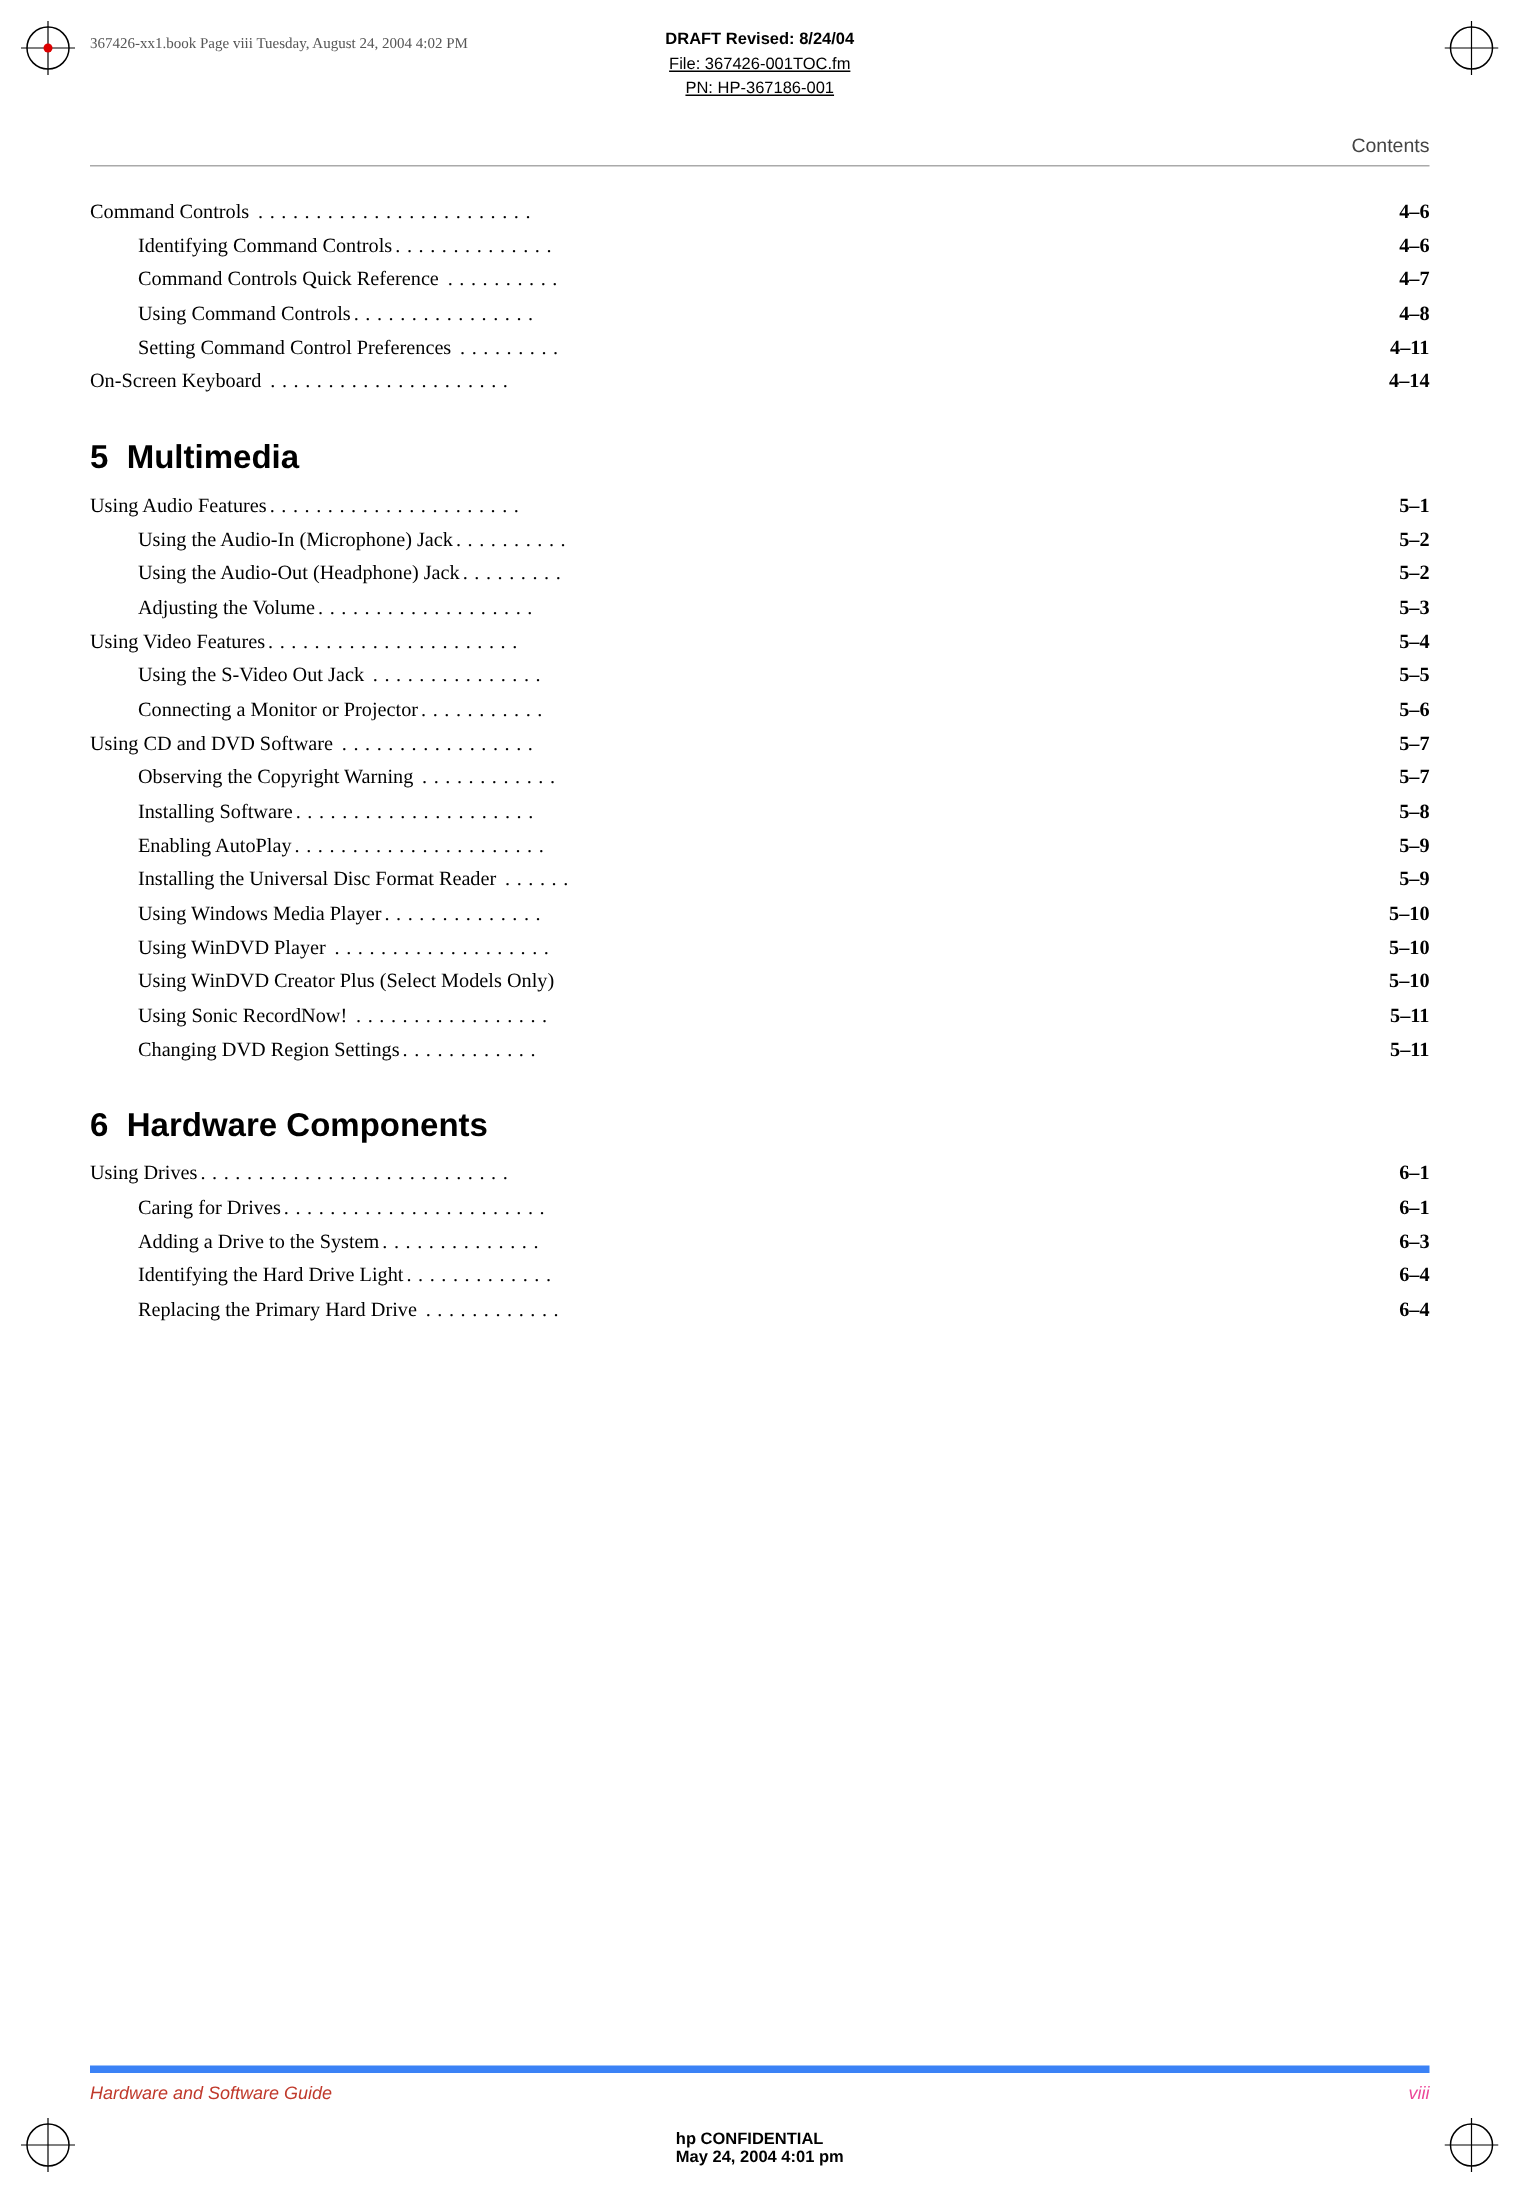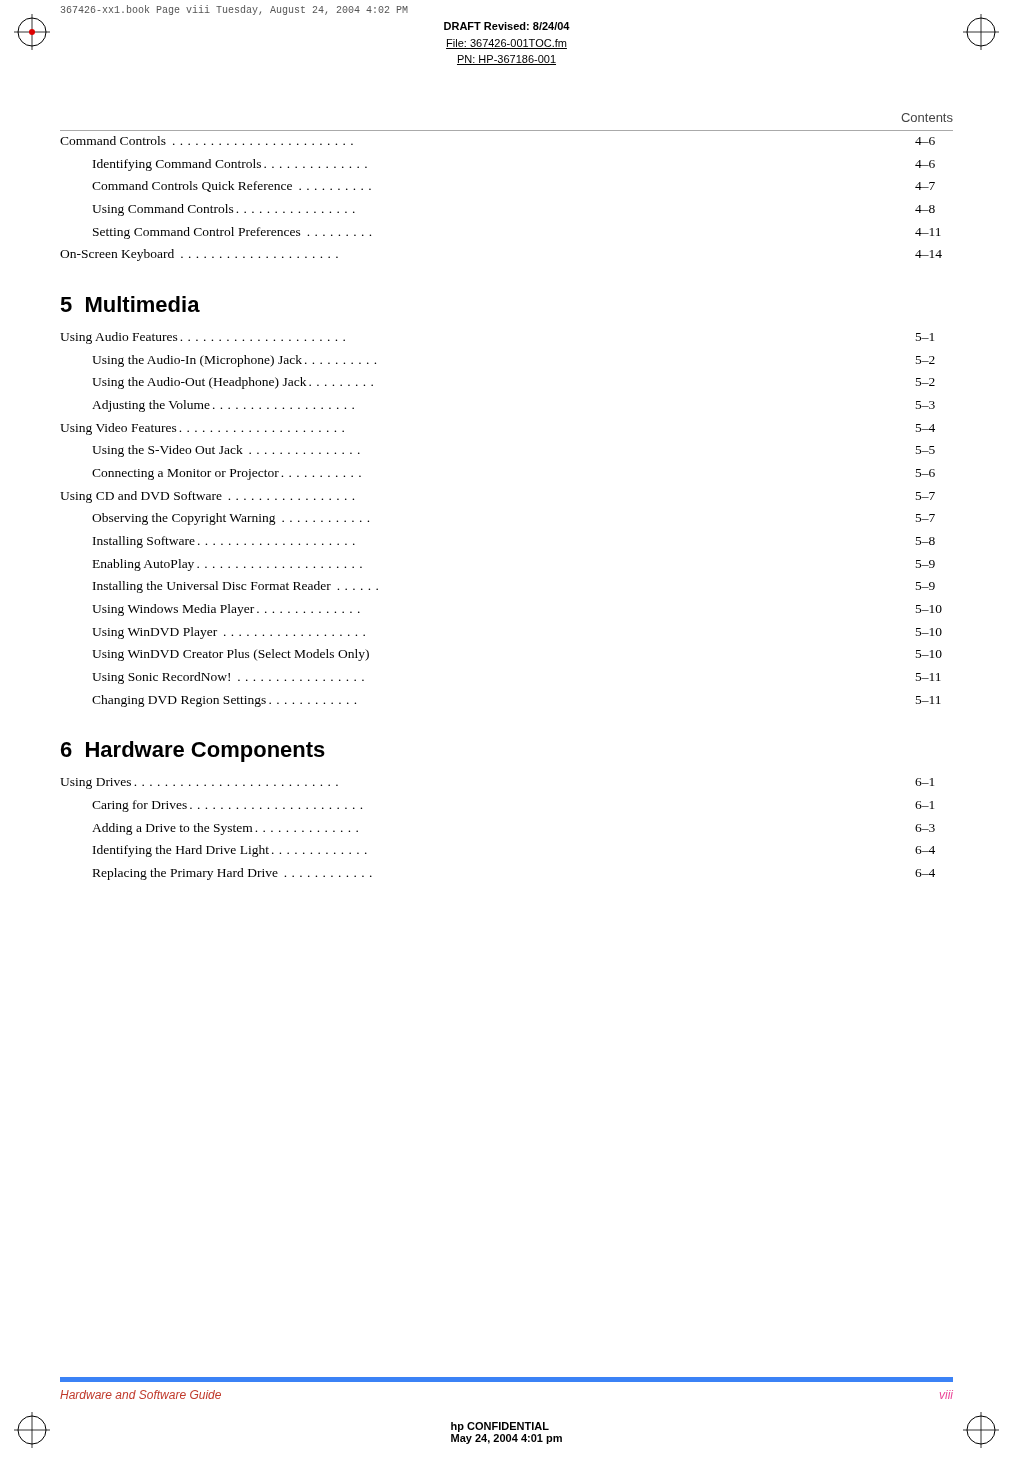--- a/index.html
+++ b/index.html
@@ -49,25 +49,25 @@
       font-weight: bold;
     }
     .top-header .file-line {
       font-weight: normal;
       text-decoration: underline;
     }
 
     
     .page-file-label {
       position: absolute;
-      top: 5px;
+      top: 24px;
       left: 60px;
       font-size: 10px;
       color: #555;
-      font-family: Liberation Mono, monospace;
+      font-family: Liberation Serif, serif;
     }
 
     
     .footer-line {
       position: absolute;
       bottom: 60px;
       left: 60px;
       right: 60px;
       border-top: 5px solid #3b82f6;
       padding-top: 6px;
@@ -115,20 +115,22 @@
       flex: 1;
       border-bottom: none;
       overflow: hidden;
       margin: 0 2px;
       color: #000;
       letter-spacing: 0.5px;
     }
     .toc-line .pg {
       white-space: nowrap;
       min-width: 38px;
+      text-align: right;
+      font-weight: bold;
     }
 
     .ind0 { padding-left: 0px; }
     .ind1 { padding-left: 32px; }
 
     .ch-head {
       font-size: 22px;
       font-weight: bold;
       font-family: Arial, Helvetica, sans-serif;
       margin-top: 26px;
@@ -171,21 +173,21 @@
   </div>
 
   <div class="page-file-label">367426-xx1.book  Page viii  Tuesday, August 24, 2004  4:02 PM</div>
 
   <div class="top-header">
     <div>DRAFT Revised: 8/24/04</div>
     <div class="file-line">File: 367426-001TOC.fm</div>
     <div class="file-line">PN: HP-367186-001</div>
   </div>
 
-  <div style="position:absolute; top:108px; left:60px; right:60px; border-bottom:1px solid #aaa; padding-bottom:4px; text-align:right;">
+  <div style="position:absolute; top:88px; left:60px; right:60px; border-bottom:1px solid #aaa; padding-bottom:4px; text-align:right;">
     <span style="font-size:13px; font-family:Arial,Helvetica,sans-serif; color:#444;">Contents</span>
   </div>
 
   <div class="toc-container">
 
     <div>
       <div class="toc-line ind0">
         <span class="tl">Command Controls</span>
         <span class="dots">&nbsp;. . . . . . . . . . . . . . . . . . . . . . . .</span>
         <span class="pg">4–6</span>

